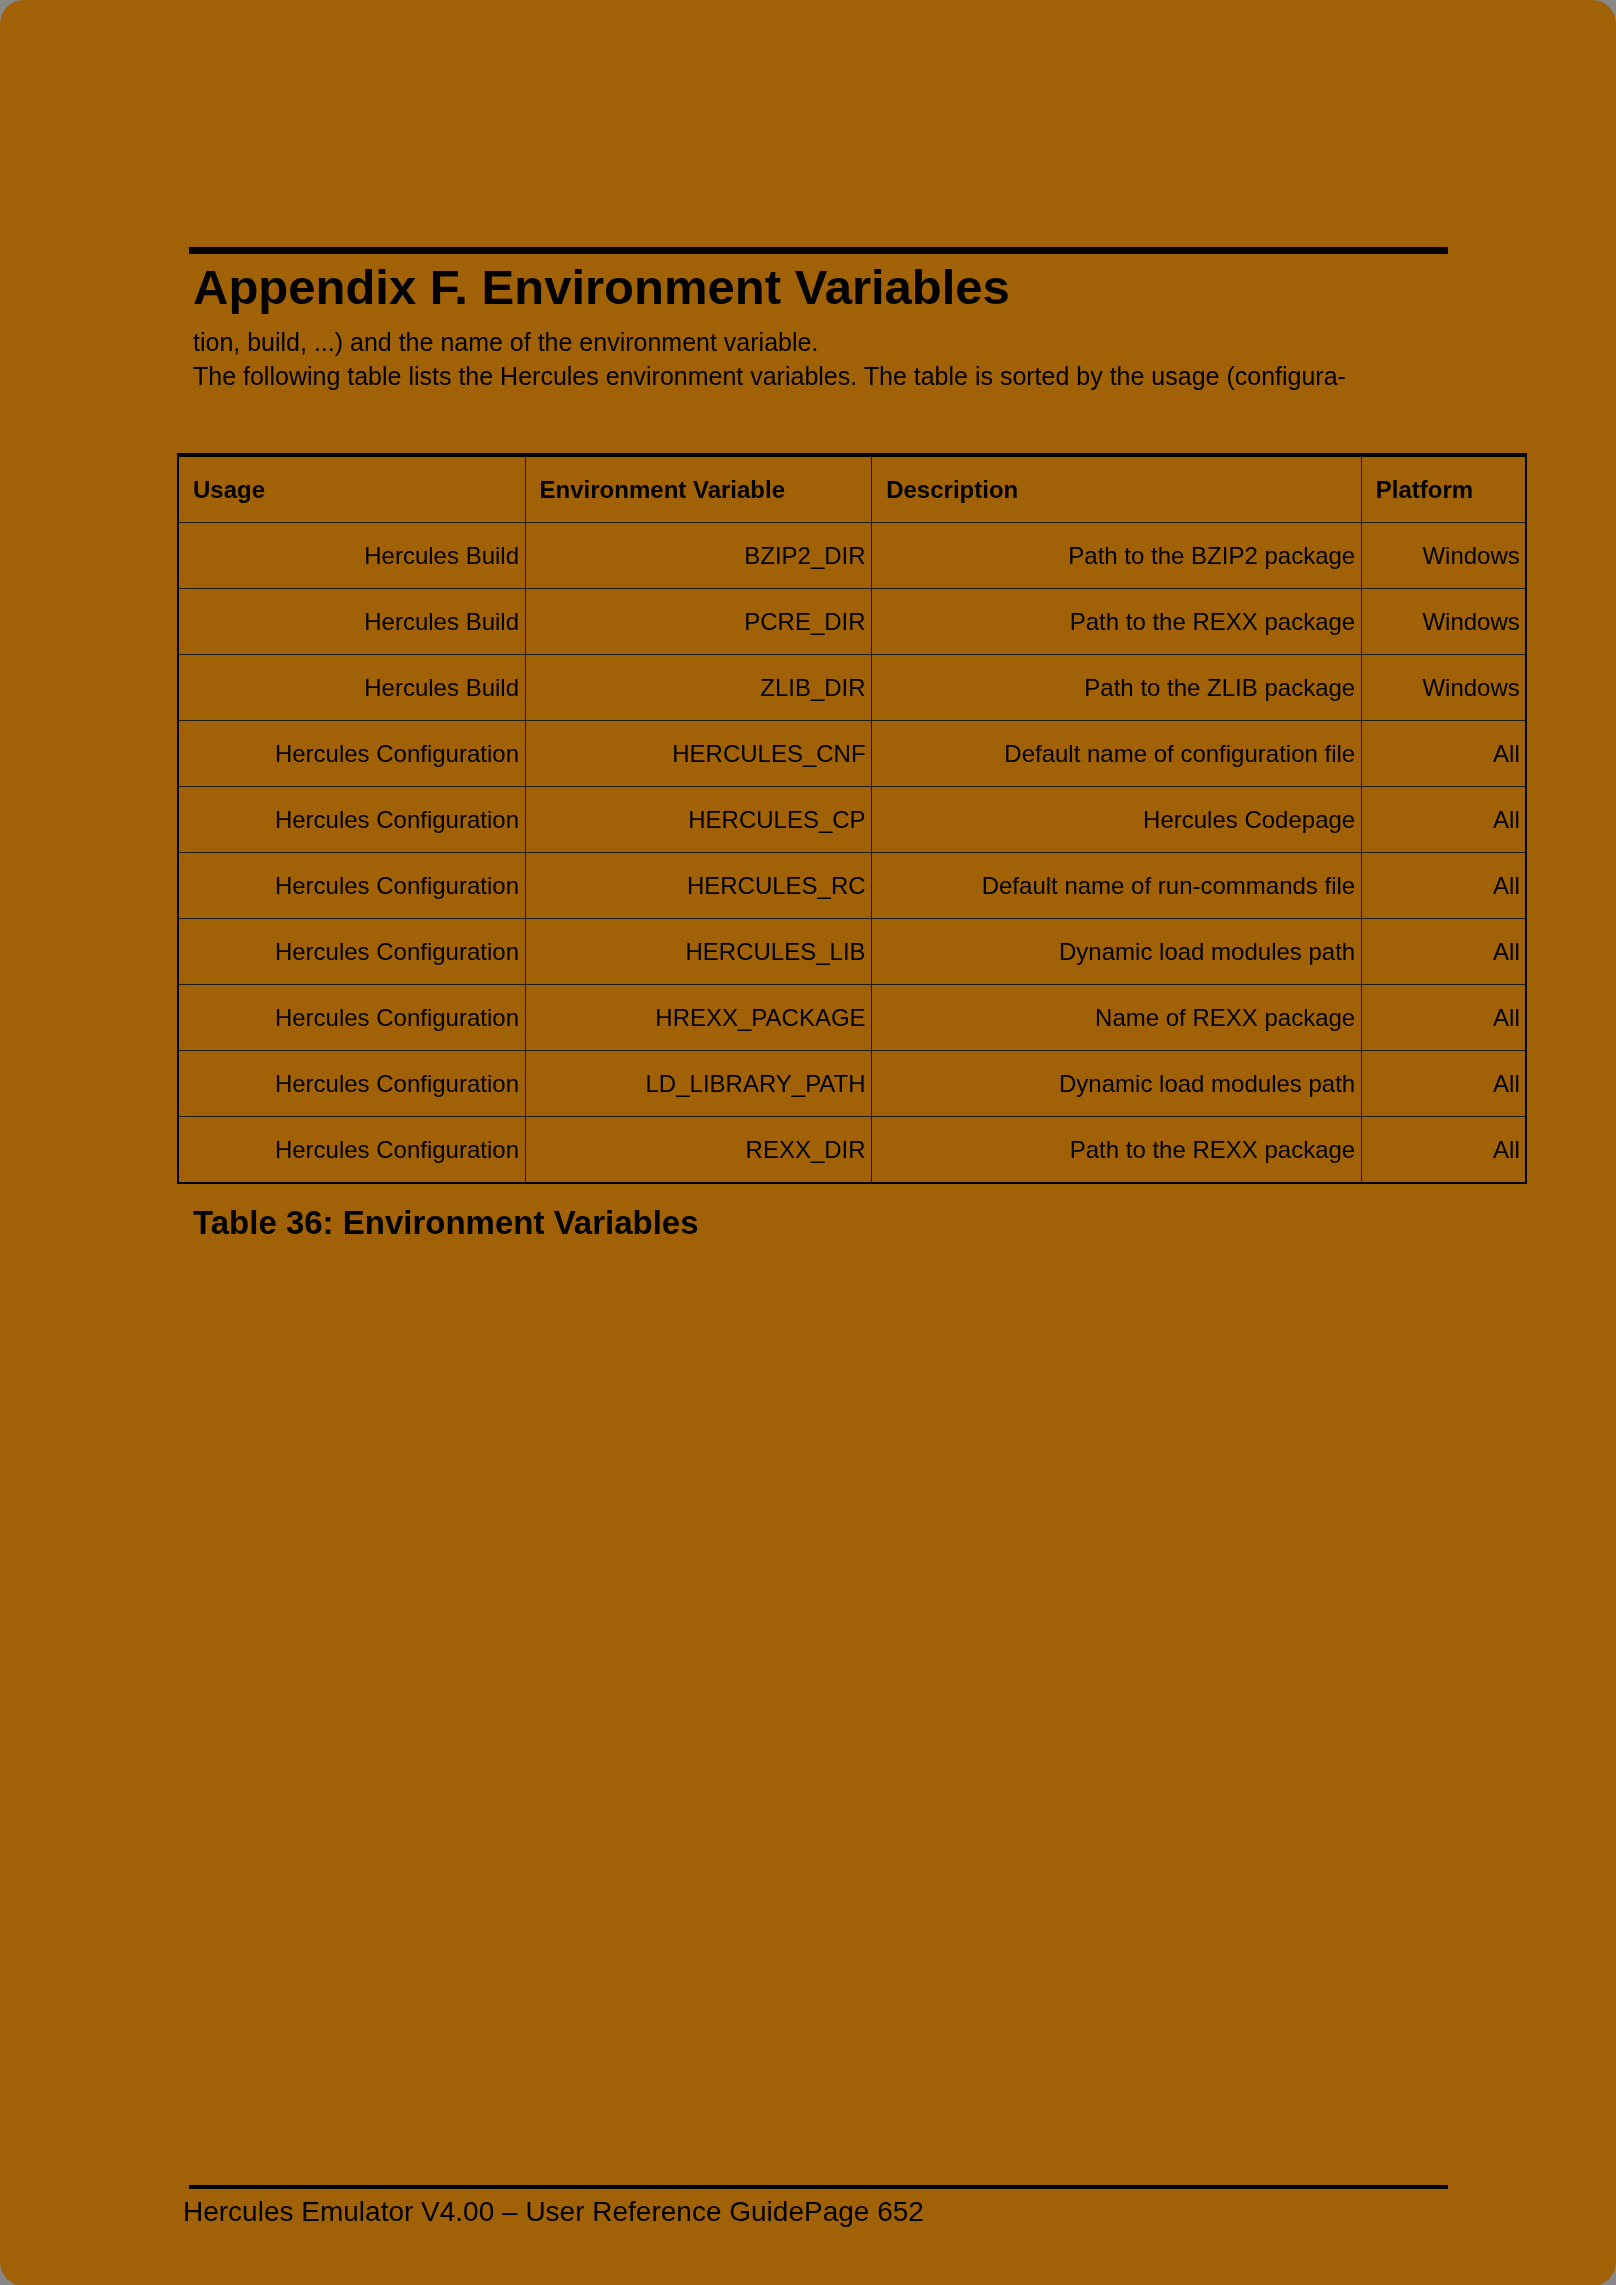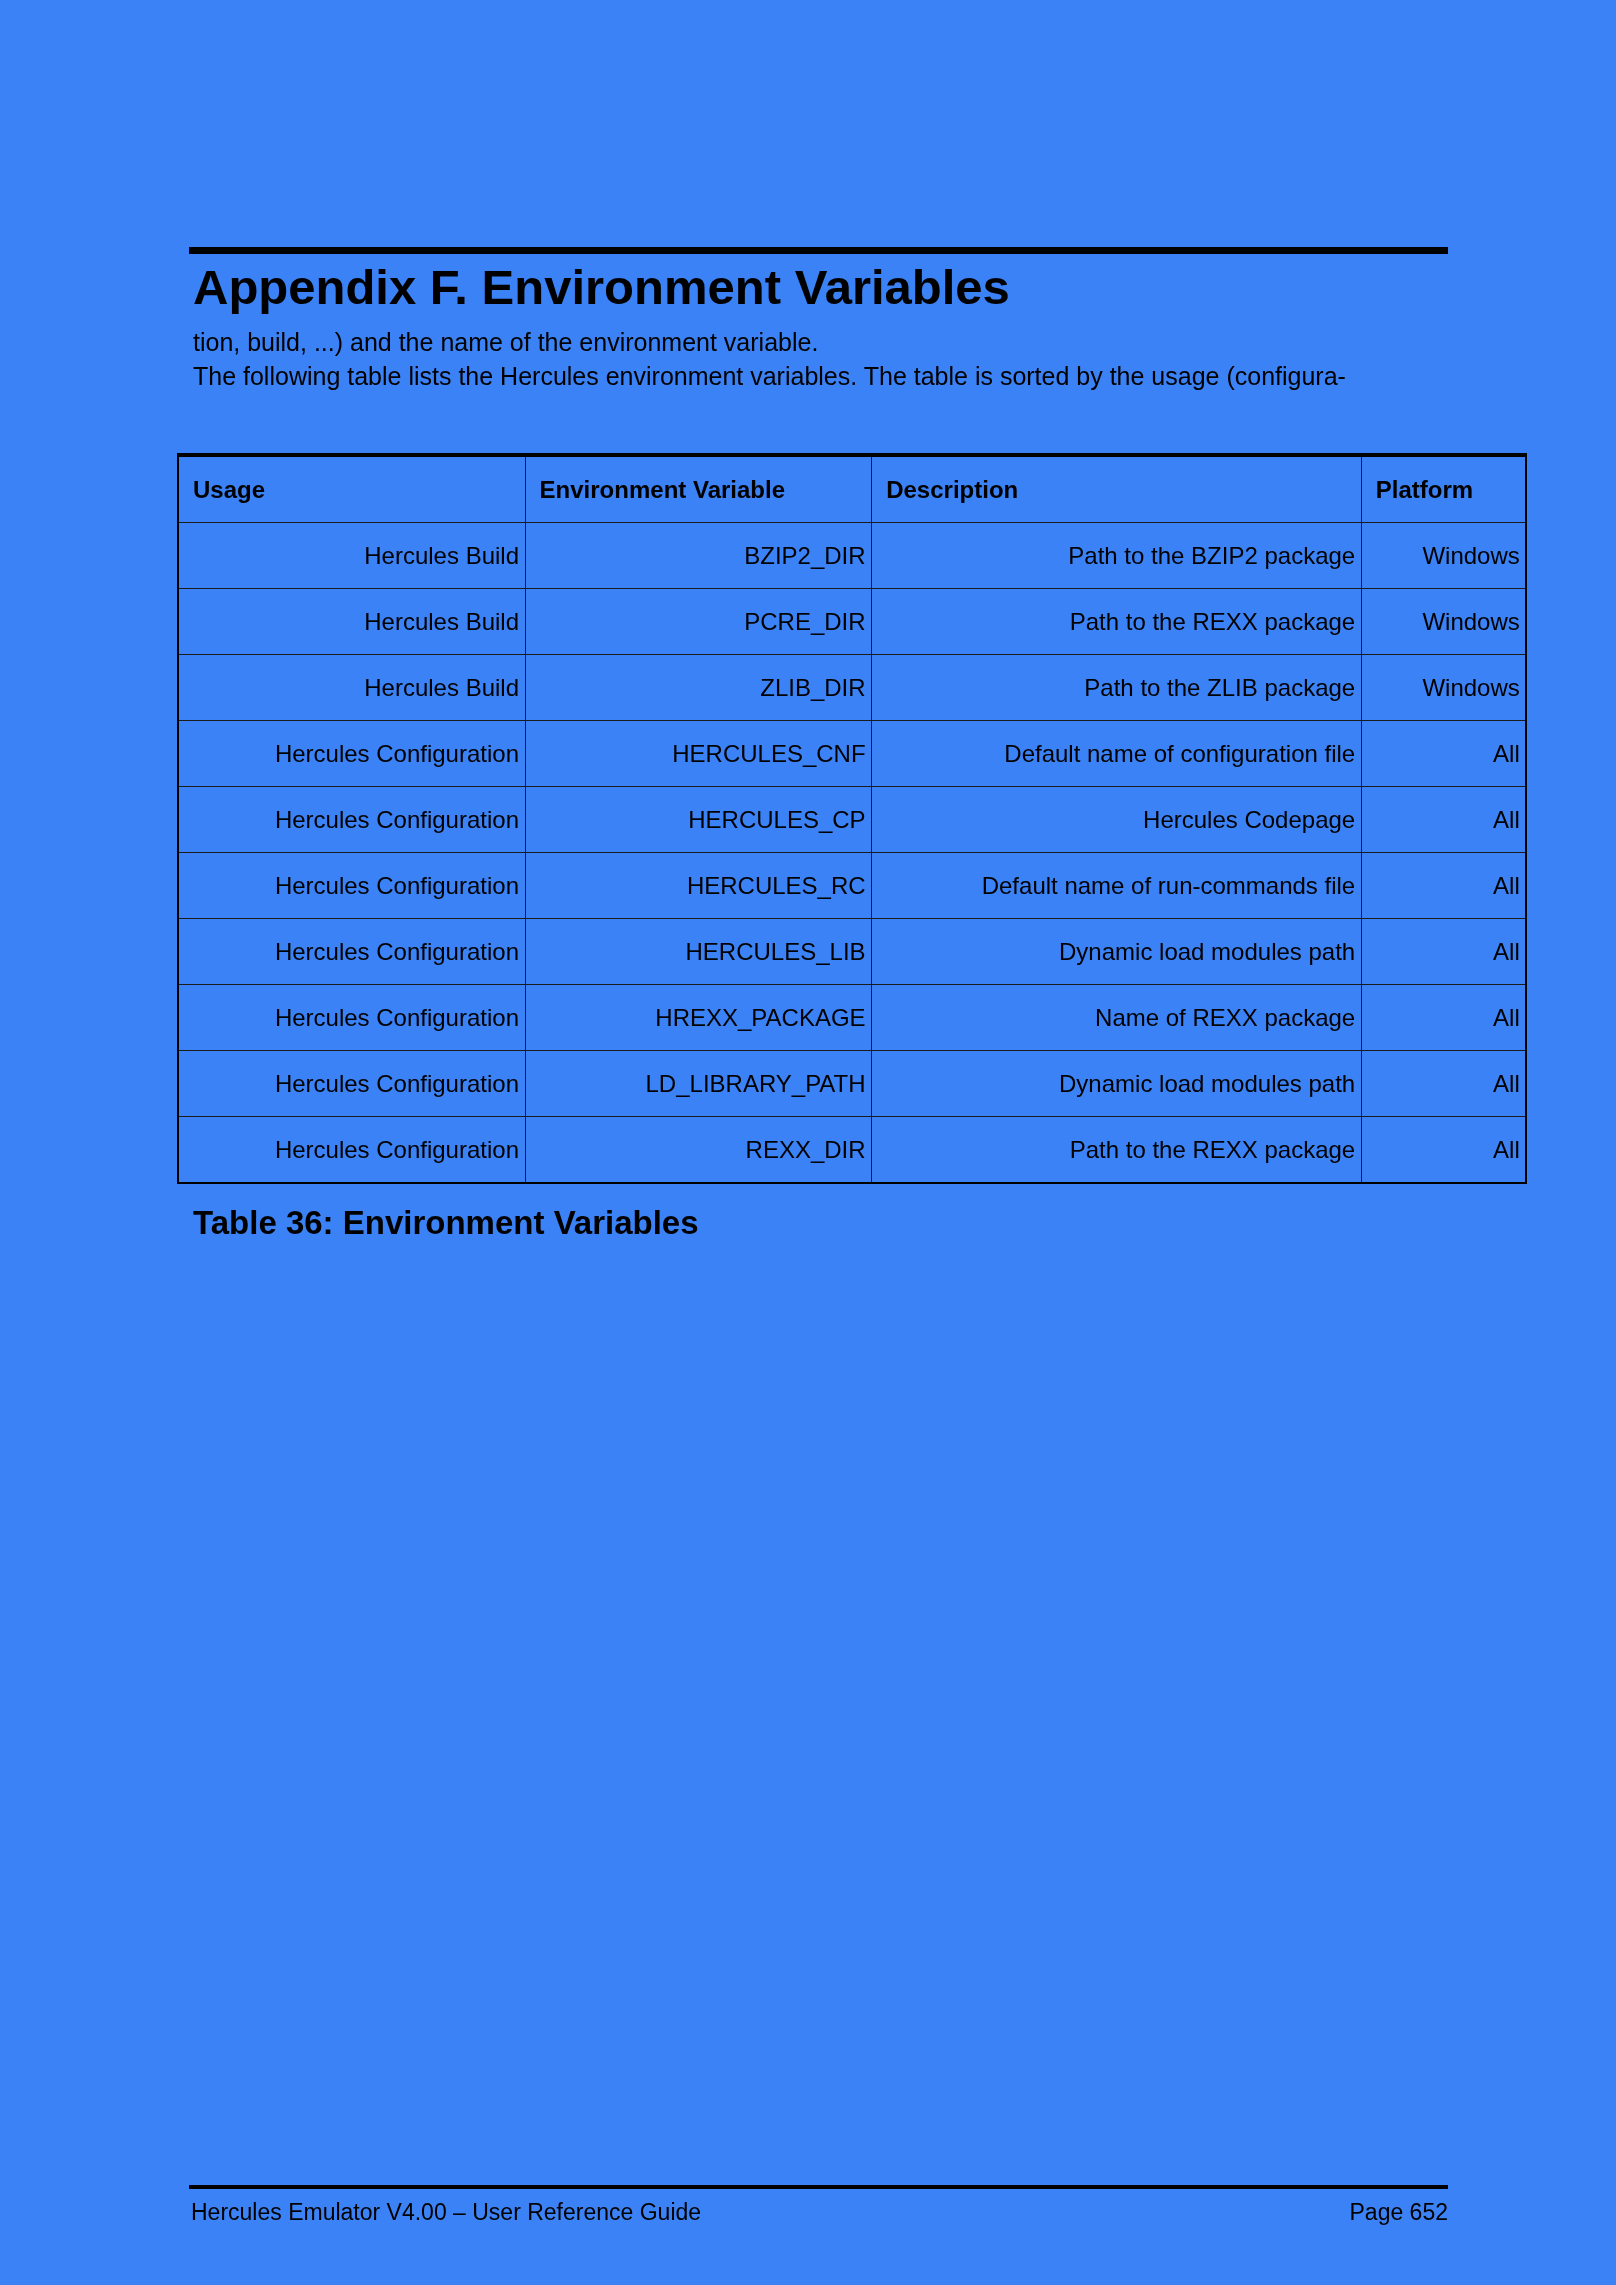--- a/index.html
+++ b/index.html
@@ -4,24 +4,25 @@
 <style>
   html, body {
     margin: 0;
     padding: 0;
     background: #888;
   }
   .page {
     position: relative;
     width: 1616px;
     height: 2286px;
-    background: #3b82f6;
+    background: #a16207;
     font-family: "Liberation Sans", "DejaVu Sans", sans-serif;
     color: #000000;
     overflow: hidden;
+    border-radius: 24px;
   }
   .top-rule {
     position: absolute;
     left: 189px;
     top: 247px;
     width: 1259px;
     height: 6.5px;
     background: #000000;
   }
   .page-title {
@@ -87,26 +88,25 @@
   .footer-rule {
     position: absolute;
     left: 189px;
     top: 2185px;
     width: 1259px;
     height: 3.7px;
     background: #000000;
   }
   .footer {
     position: absolute;
-    left: 191px;
+    left: 183px;
     top: 2198px;
     width: 1257px;
     display: flex;
-    justify-content: space-between;
-    font-size: 23px;
+    font-size: 28px;
     line-height: 28px;
   }
 </style>
 </head>
 <body>
 
 <div class="page">
 
   <div class="top-rule"></div>
 

